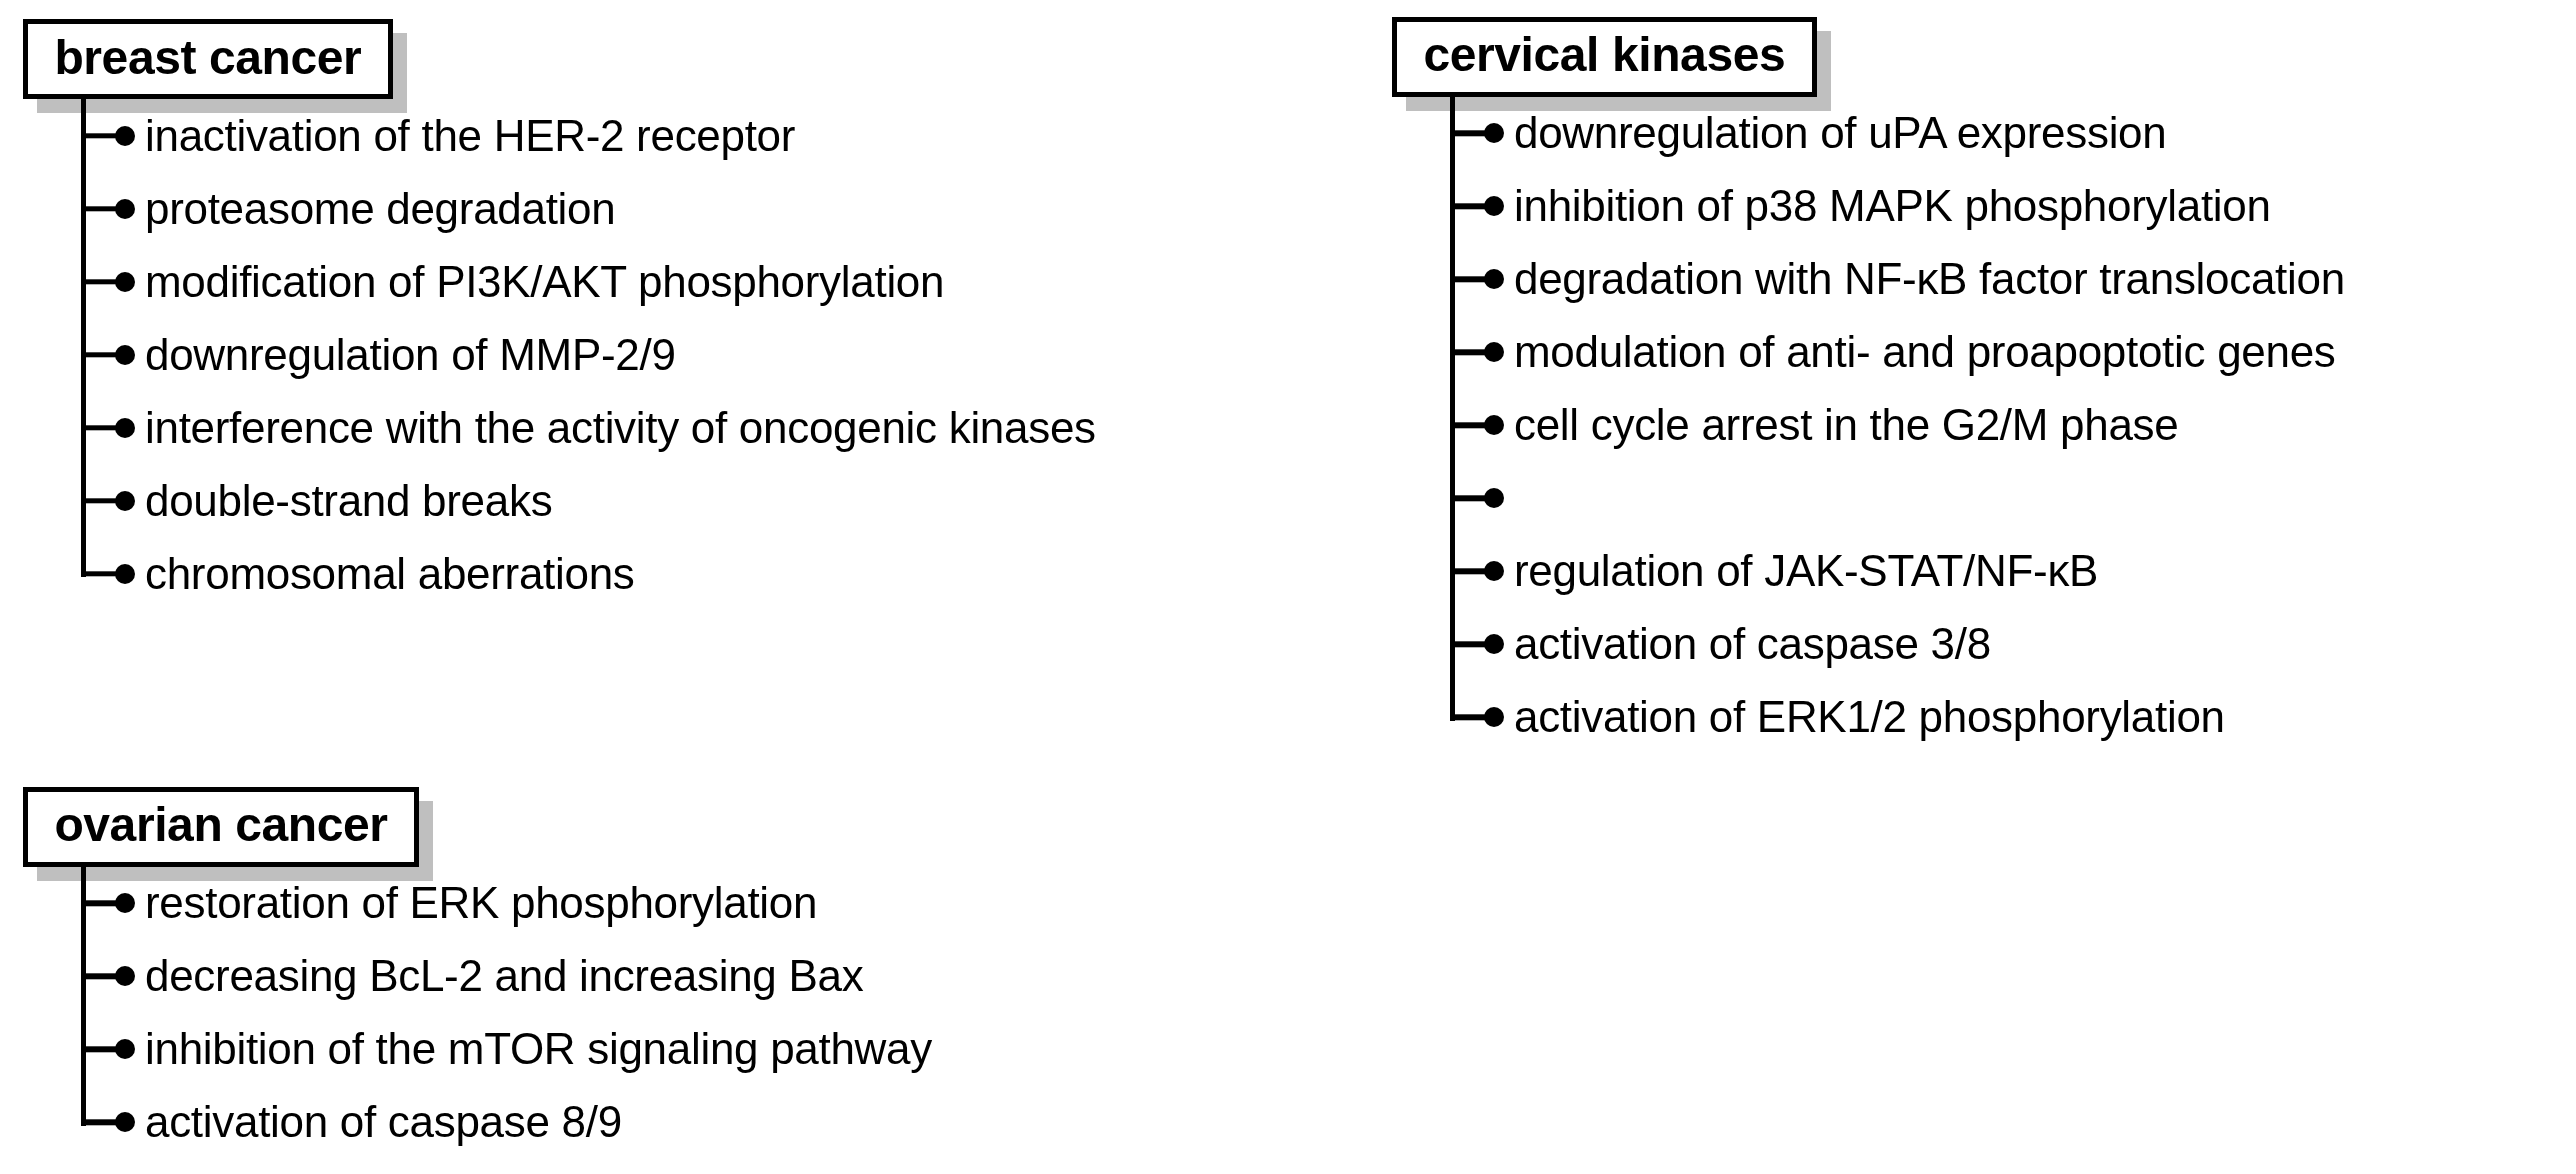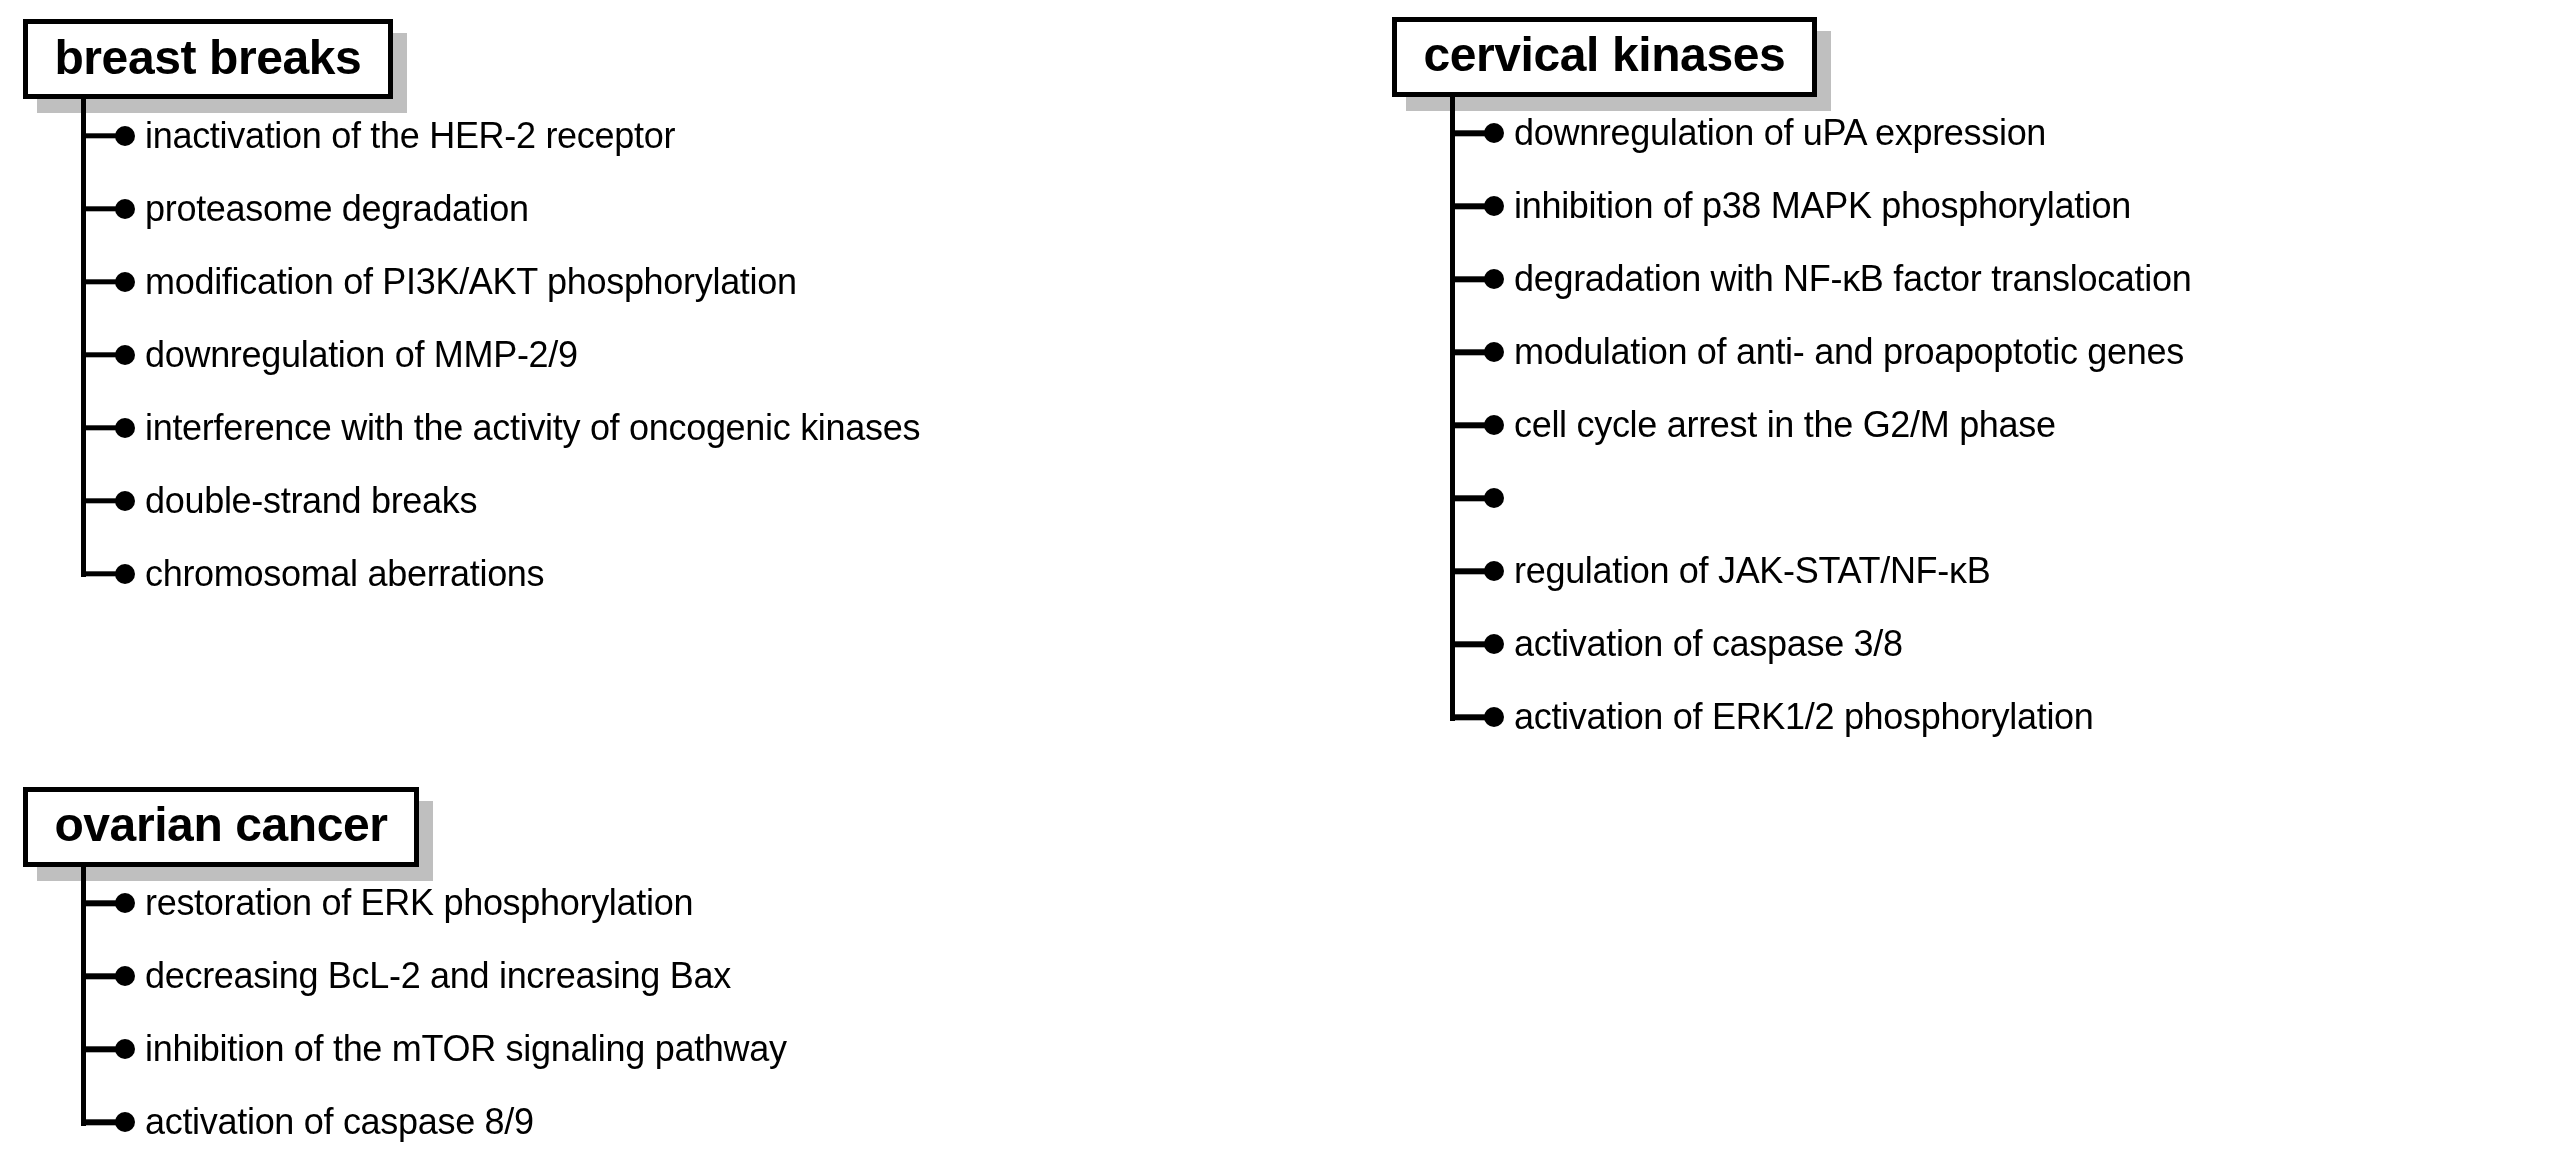--- a/index.html
+++ b/index.html
@@ -92,21 +92,21 @@
     left: 34px;
     top: 50%;
     transform: translateY(-50%);
     width: 20px;
     height: 20px;
     border-radius: 50%;
     background: #000000;
   }
   .item-label {
     margin-left: 64px;
-    font-size: 36px;
+    font-size: 44px;
     line-height: 1.0;
     color: #000000;
     white-space: nowrap;
     font-stretch: condensed;
     letter-spacing: -0.3px;
   }
 
   
   #group-breast   { left: 23px;   top: 19.4px; }
   #group-cervical { left: 1392px; top: 17px; }
@@ -114,21 +114,21 @@
 </style>
 </head>
 <body>
 
 <div class="diagram">
 
   <div class="group" id="group-breast">
     <div class="box-wrap">
       <div class="box-shadow"></div>
       <div class="box">
-        <div class="box-label">breast breaks</div>
+        <div class="box-label">breast cancer</div>
       </div>
     </div>
     <div class="tree">
       <div class="spine" style="height: 495px; top: -17px;"></div>
       <div class="item">
         <span class="stub"></span>
         <span class="dot"></span>
         <span class="item-label">inactivation of the HER-2 receptor</span>
       </div>
       <div class="item">

